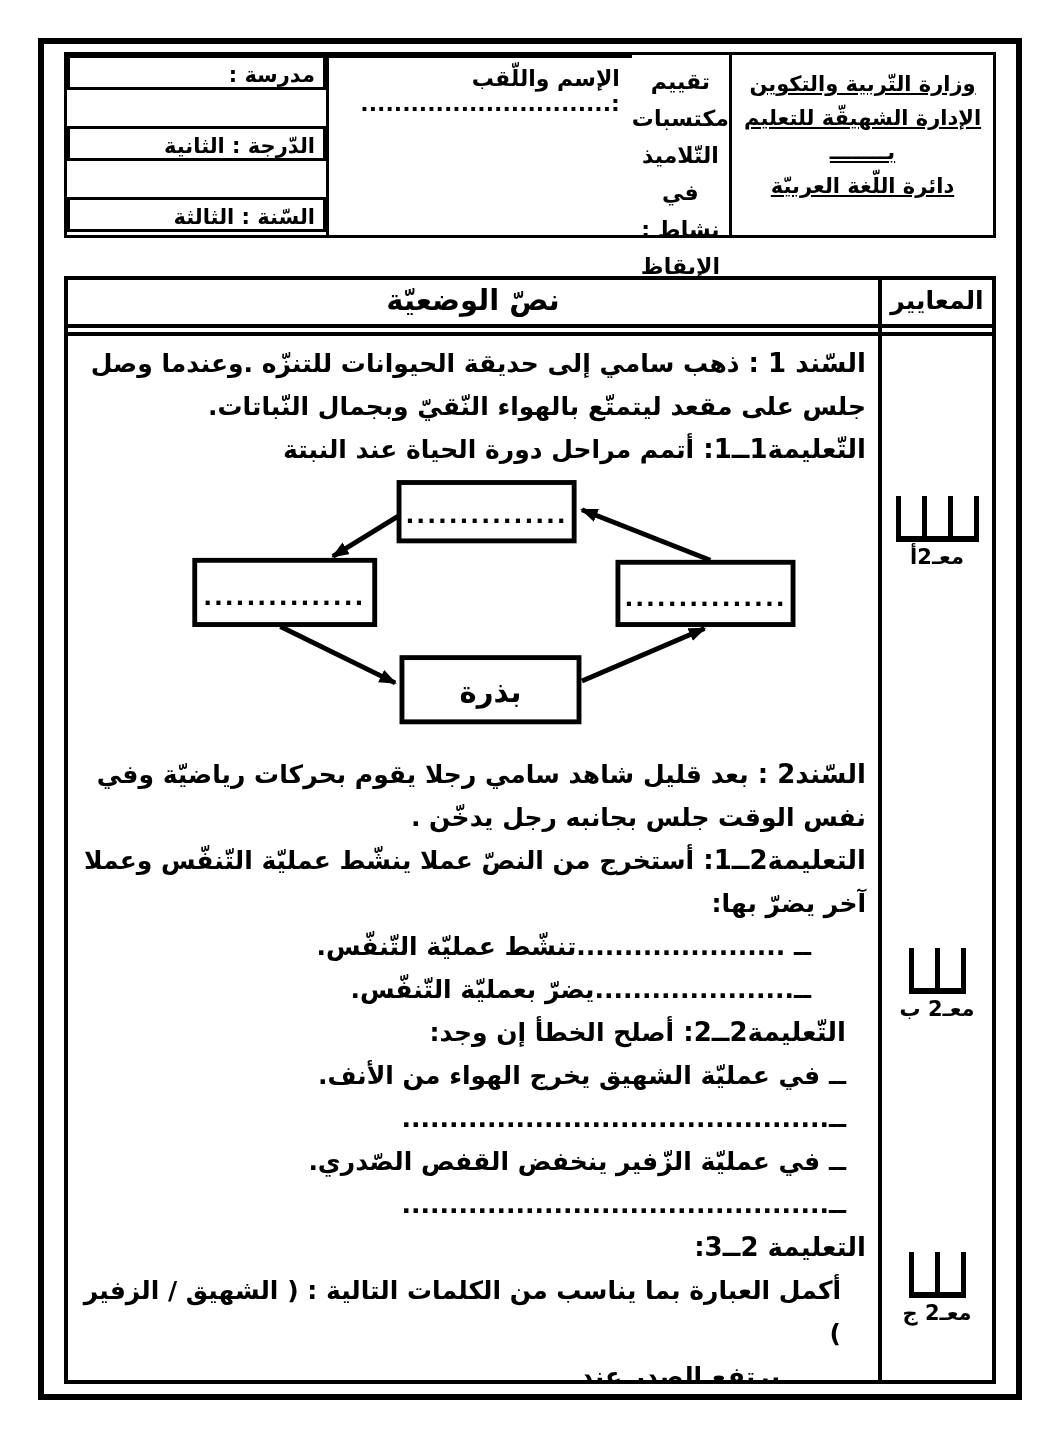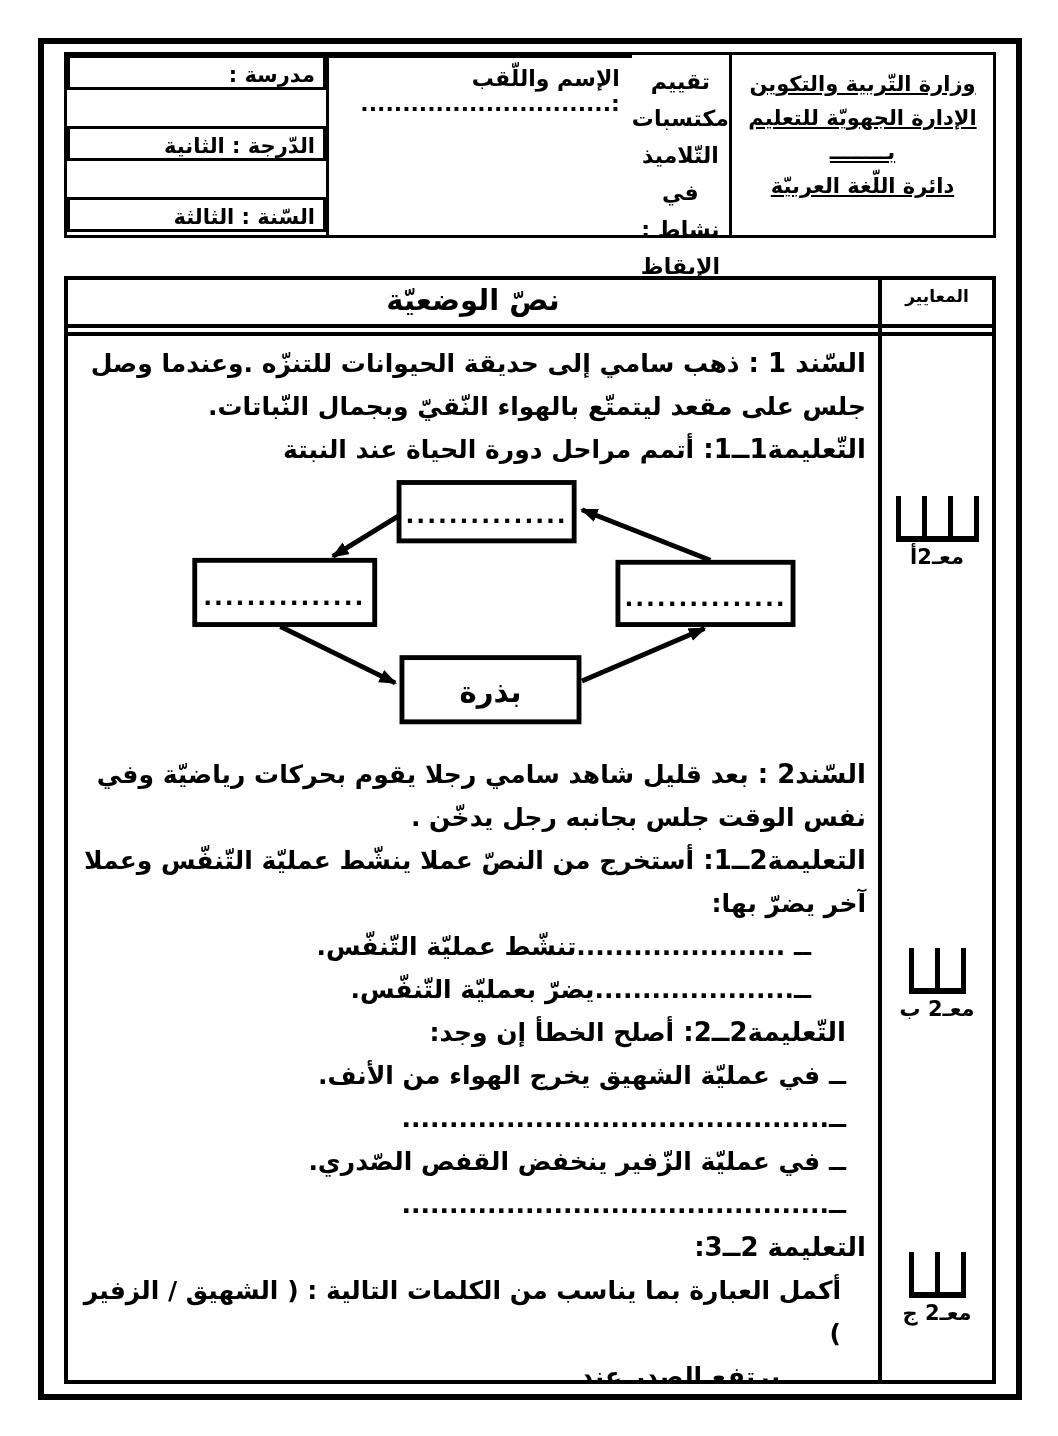--- a/index.html
+++ b/index.html
@@ -45,21 +45,21 @@
   .ht-school-cell:nth-child(3){height:48px;}
   .ht-school-cell:nth-child(4){flex:1;margin-bottom:0;}
   
   .main-table{
     margin-top:38px;border:4px solid #000;height:1108px;
     box-sizing:border-box;position:relative;overflow:hidden;background:#fff;
   }
   .mt-header{display:flex;height:44px;}
   .mt-h-crit{
     width:114px;border-left:4px solid #000;box-sizing:border-box;
-    text-align:center;font-size:17px;font-weight:bold;padding-top:6px;
+    text-align:center;font-size:25px;font-weight:bold;padding-top:6px;
   }
   .mt-h-content{flex:1;text-align:center;font-size:29px;font-weight:bold;padding-top:3px;}
   .double-sep{height:12px;border-top:4px solid #000;border-bottom:4px solid #000;box-sizing:border-box;position:relative;}
   .double-sep::after{content:"";position:absolute;right:110px;top:0;height:100%;width:4px;background:#000;}
   .mt-body{display:flex;height:calc(100% - 56px);}
   .mt-crit{width:114px;border-left:4px solid #000;box-sizing:border-box;position:relative;}
   .mt-content{flex:1;padding:6px 12px 4px 10px;box-sizing:border-box;}
   
   .tblock{
     font-size:25px;font-weight:bold;line-height:43px;
@@ -77,21 +77,21 @@
   svg text{font-family:"DejaVu Sans",sans-serif;font-weight:bold;fill:#000;}
 </style>
 </head>
 <body>
 
 <div class="page">
 
   <div class="header-table">
     <div class="ht-ministry">
       <div>وزارة التّربية والتكوين</div>
-      <div>الإدارة الجهويّة للتعليم</div>
+      <div>الإدارة الشهيقّة للتعليم</div>
       <div>بــــــــ</div>
       <div>دائرة اللّغة العربيّة</div>
     </div>
     <div class="ht-title">
       <div class="ht-title-main">
         <div>تقييم مكتسبات التّلاميذ في نشاط :</div>
         <div>الإيقاظ العلمي</div>
         <div>ــ نهاية الفتري الثّاني ــ</div>
       </div>
       <div class="ht-name-row">الإسم واللّقب :..............................</div>

